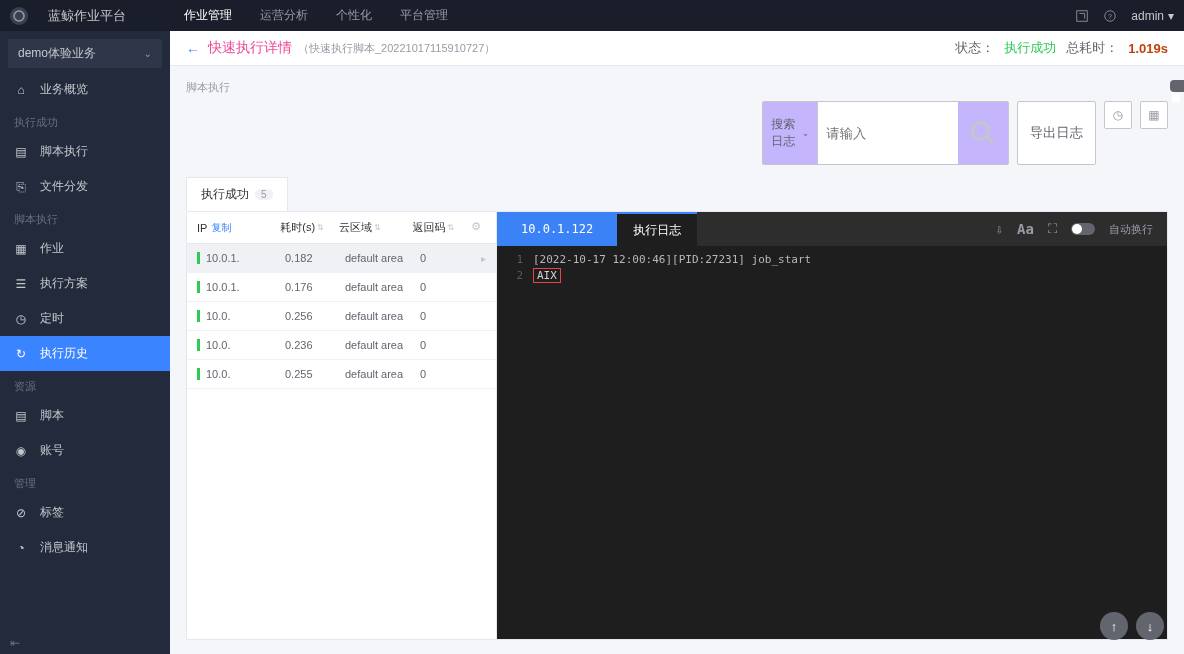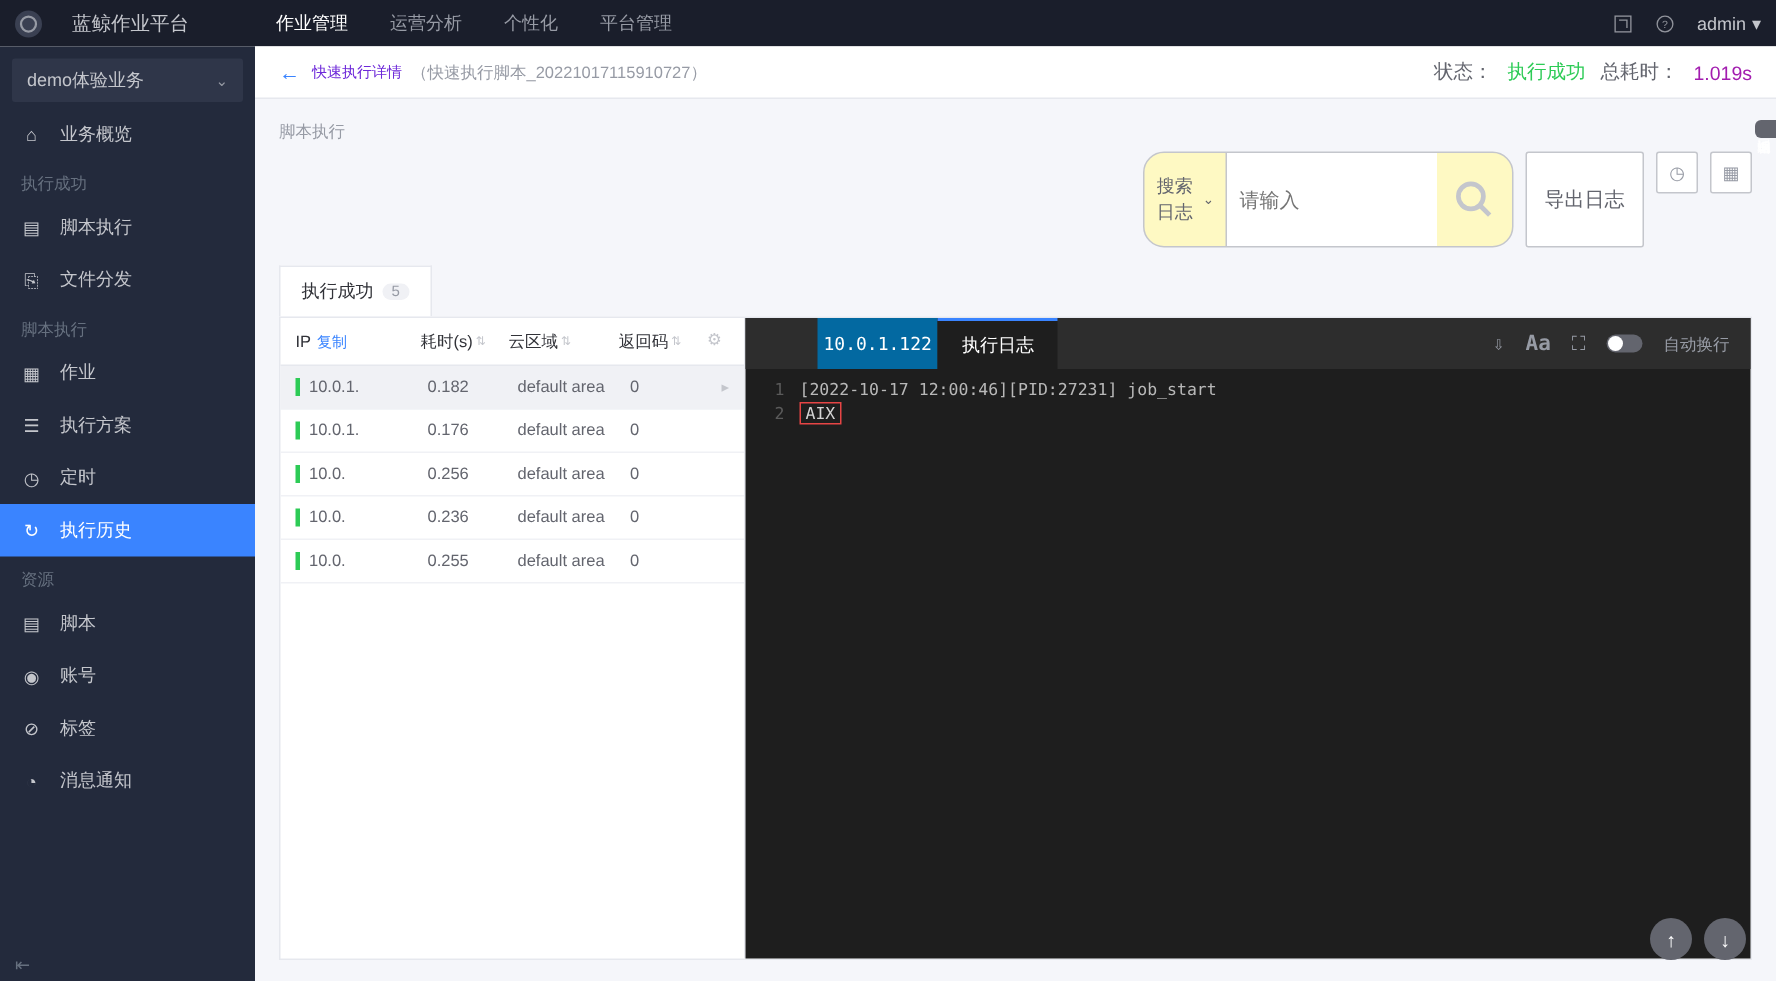--- a/index.html
+++ b/index.html
@@ -24,33 +24,33 @@
     .side-item { padding: 9px 14px; display: flex; align-items: center; gap: 12px; cursor: pointer; font-size: 12px; }
     .side-item.active { background: #3a84ff; color: #fff; }
     .side-group { padding: 8px 14px 4px; font-size: 11px; color: #66707f; }
     .side-icon { width: 14px; height: 14px; display: inline-flex; align-items: center; justify-content: center; }
     .collapse-btn { position: absolute; bottom: 4px; left: 10px; color: #66707f; cursor: pointer; font-size: 12px; }
     
     .main { flex: 1; display: flex; flex-direction: column; background: #f5f6fa; }
     
     .page-header { height: 35px; background: #fff; border-bottom: 1px solid #e6e8ee; display: flex; align-items: center; padding: 0 16px; }
     .back-arrow { color: #3a84ff; margin-right: 8px; cursor: pointer; font-size: 14px; }
-    .page-title { font-size: 10px; color: #6d28d9; }
+    .page-title { font-size: 14px; color: #ec4899; }
     .page-sub { font-size: 11px; color: #979ba5; margin-left: 6px; }
     .status-info { margin-left: auto; display: flex; align-items: center; gap: 10px; font-size: 13px; }
     .status-label { color: #63656e; }
     .status-success { color: #2dcb56; }
-    .status-val { color: #a21caf; font-weight: normal; }
+    .status-val { color: #c2410c; font-weight: bold; }
     
     .content { padding: 14px 16px; flex: 1; display: flex; flex-direction: column; }
     .breadcrumb { font-size: 11px; color: #979ba5; margin-bottom: 6px; }
     .title-row { display: flex; align-items: center; margin-bottom: 12px; }
     .task-title { font-size: 15px; color: #313238; }
     .toolbar { margin-left: auto; display: flex; gap: 8px; }
-    .select-box { display: flex; border: 1px solid #c4c6cc; border-radius: 14px; background: #fef9c3; }
+    .select-box { display: flex; border: 1px solid #c4c6cc; border-radius: 2px; background: #c4b5fd; }
     .select-left { padding: 5px 8px; border-right: 1px solid #c4c6cc; display: flex; align-items: center; gap: 4px; color: #63656e; cursor: pointer; }
     .search-input { border: none; padding: 5px 8px; width: 140px; outline: none; }
     .search-icon { padding: 5px 8px; color: #c4c6cc; cursor: pointer; }
     .btn { border: 1px solid #c4c6cc; background: #fff; padding: 22px 12px; border-radius: 2px; cursor: pointer; color: #63656e; }
     .icon-btn { border: 1px solid #c4c6cc; background: #fff; width: 28px; height: 28px; display: flex; align-items: center; justify-content: center; border-radius: 2px; cursor: pointer; color: #979ba5; }
     
     .tabs-row { display: flex; }
     .tab { background: #fff; border: 1px solid #e6e8ee; border-bottom: none; padding: 8px 14px; display: flex; align-items: center; gap: 6px; font-size: 12px; color: #313238; cursor: pointer; }
     .tab .badge { background: #f0f1f5; color: #979ba5; border-radius: 8px; padding: 0 6px; font-size: 10px; }
     
@@ -65,21 +65,21 @@
     .col-gear { width: 20px; text-align: center; color: #c4c6cc; cursor: pointer; }
     .copy-link { color: #3a84ff; font-size: 10px; cursor: pointer; }
     .sort-ic { font-size: 8px; color: #c4c6cc; cursor: pointer; }
     .t-row { display: flex; padding: 8px 10px; border-bottom: 1px solid #f0f1f5; color: #63656e; font-size: 11px; align-items: center; cursor: pointer; }
     .t-row.selected { background: #f0f1f5; }
     .status-bar { width: 3px; height: 12px; background: #2dcb56; margin-right: 6px; }
     .row-arrow { margin-left: auto; color: #c4c6cc; font-size: 10px; }
     
     .log-panel { flex: 1; background: #1e1e1e; color: #d4d4d4; display: flex; flex-direction: column; font-family: Consolas, monospace; }
     .log-header { height: 34px; background: #2d2d2d; display: flex; align-items: center; }
-    .log-ip { padding: 0 4px; height: 100%; display: flex; align-items: center; background: #0369a1; font-size: 12px; color: #fff; margin-left: 48px; }
+    .log-ip { padding: 0 24px; height: 100%; display: flex; align-items: center; background: #3b82f6; font-size: 12px; color: #fff; }
     .log-tab { padding: 0 16px; height: 100%; display: flex; align-items: center; font-size: 12px; color: #fff; border-top: 2px solid #3a84ff; background: #1e1e1e; cursor: pointer; }
     .log-tools { margin-left: auto; display: flex; align-items: center; gap: 14px; padding-right: 14px; color: #979ba5; }
     .log-tool-ic { cursor: pointer; font-size: 13px; }
     .toggle { width: 24px; height: 12px; background: #63656e; border-radius: 6px; position: relative; cursor: pointer; }
     .toggle::after { content: ''; position: absolute; width: 10px; height: 10px; background: #fff; border-radius: 50%; top: 1px; left: 1px; }
     .autowrap-label { font-size: 11px; color: #979ba5; }
     .log-body { flex: 1; padding: 6px 0; font-size: 11px; overflow: auto; }
     .log-line { display: flex; padding: 0 10px; line-height: 16px; }
     .line-no { width: 16px; color: #5a5a5a; text-align: right; margin-right: 10px; user-select: none; }
     .log-text { color: #b8b8b8; }
@@ -167,20 +167,21 @@
     <div class="side-group">资源</div>
     <div class="side-item">
       <span class="side-icon">▤</span>
       <span>脚本</span>
     </div>
     <div class="side-item">
       <span class="side-icon">◉</span>
       <span>账号</span>
     </div>
 
+    <div class="side-group">管理</div>
     <div class="side-item">
       <span class="side-icon">⊘</span>
       <span>标签</span>
     </div>
     <div class="side-item">
       <span class="side-icon">◔</span>
       <span>消息通知</span>
     </div>
     <div class="collapse-btn">⇤</div>
   </div>

